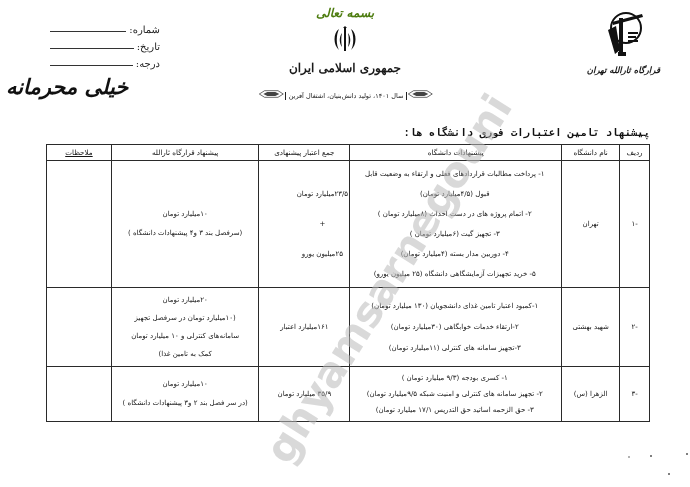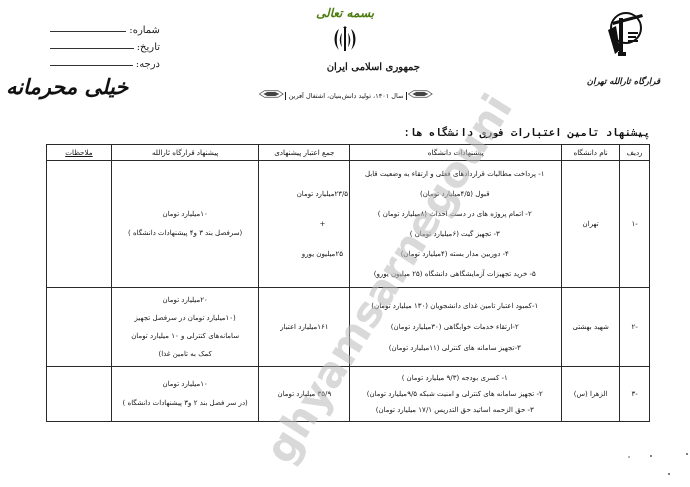--- a/index.html
+++ b/index.html
@@ -10,29 +10,29 @@
     .memo-fields { position: absolute; left: 50px; top: 18px; width: 110px; direction: rtl; }
     .memo-row { display: flex; align-items: flex-end; height: 17px; font-family: "DejaVu Serif", serif; font-size: 10px; color: #222; }
     .memo-row .lbl { white-space: nowrap; padding-left: 3px; }
     .memo-row .line { flex: 1; border-bottom: 1px solid #333; height: 1px; margin-bottom: 3px; }
     .slogan { position: absolute; left: 6px; top: 74px; font-family: "DejaVu Serif", serif; font-style: italic; font-weight: bold; font-size: 21px; color: #111; direction: rtl; letter-spacing: -1px; }
 
     
     .center-head { position: absolute; left: 270px; top: 6px; width: 150px; text-align: center; direction: rtl; }
     .basmala { font-family: "DejaVu Serif", serif; font-style: italic; font-weight: bold; font-size: 12px; color: #4d7c0f; }
     .emblem { margin: 5px auto 0; width: 30px; height: 30px; }
-    .republic { font-family: "DejaVu Serif", serif; font-weight: bold; font-size: 10px; margin-top: 2px; text-align: right; }
+    .republic { font-family: "DejaVu Serif", serif; font-weight: bold; font-size: 12px; margin-top: 2px; }
     .year-line { position: absolute; left: 258px; top: 86px; width: 176px; height: 14px; display: flex; align-items: flex-end; justify-content: center; direction: rtl; }
     .year-line .ornament { width: 40px; height: 12px; }
     .year-line .txt { font-family: "DejaVu Serif", serif; font-size: 6.5px; white-space: nowrap; padding: 0 3px; border-left: 1px solid #222; border-right: 1px solid #222; }
 
     
     .right-head { position: absolute; left: 588px; top: 8px; width: 72px; text-align: center; direction: rtl; }
     .logo { width: 44px; height: 52px; margin: 0 auto; }
-    .org-name { font-family: "DejaVu Serif", serif; font-style: italic; font-weight: bold; font-size: 8.5px; margin-top: 12px; white-space: nowrap; }
+    .org-name { font-family: "DejaVu Serif", serif; font-style: italic; font-weight: bold; font-size: 8.5px; margin-top: 1px; white-space: nowrap; }
 
     
     .doc-title { position: absolute; right: 40px; top: 126px; font-family: Liberation Mono, monospace; font-weight: bold; font-size: 10.5px; direction: rtl; color: #111; }
 
     
     table.grid { position: absolute; left: 46px; top: 144px; width: 604px; border-collapse: collapse; direction: rtl; font-family: "DejaVu Sans", sans-serif; font-size: 7px; color: #151515; }
     table.grid th, table.grid td { border: 1.3px solid #2a2a2a; vertical-align: middle; }
     table.grid th { height: 16px; font-weight: normal; font-size: 7.2px; text-align: center; }
     table.grid td { text-align: center; }
     .c-idx { width: 30px; }

